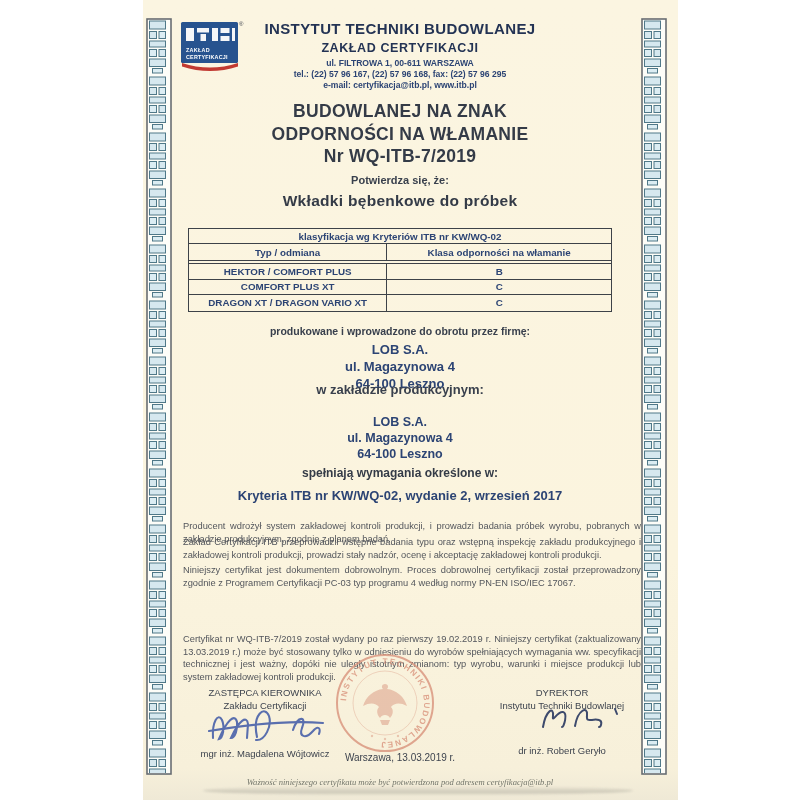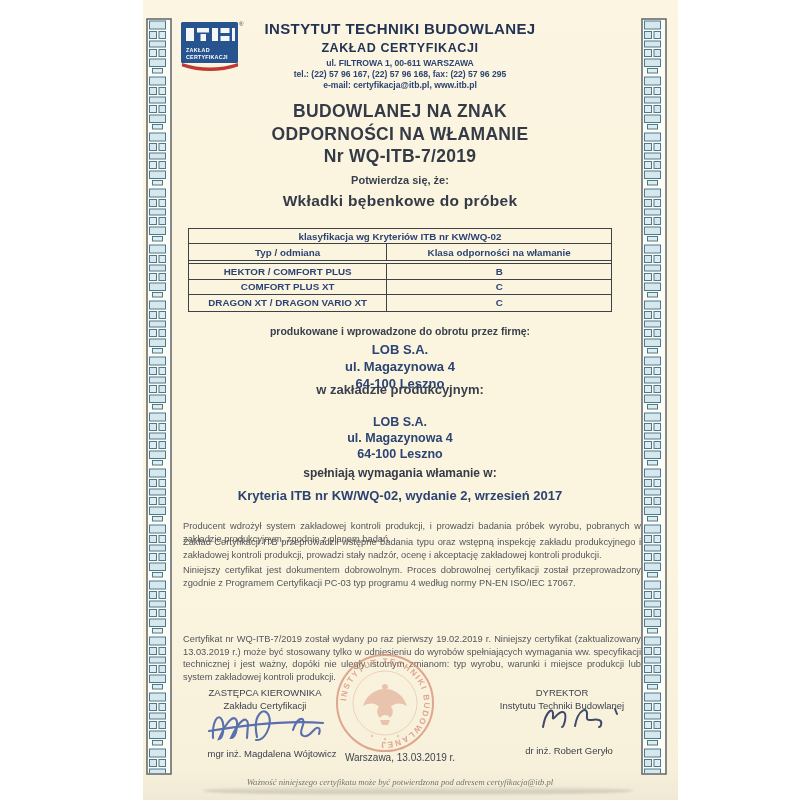--- a/index.html
+++ b/index.html
@@ -36,21 +36,21 @@
   .addr2{top:414px;font-size:12.5px;font-weight:bold;line-height:16px;color:#2c4474;}
   .intro3{top:466px;font-size:12px;font-weight:bold;color:#343b47;}
   .criteria{top:488px;font-size:13px;font-weight:bold;color:#2c4474;}
   
   .para{left:40px;width:458px;font-size:9.3px;line-height:12.6px;text-align:justify;color:#53565c;}
   .p1{top:520px;} .p2{top:536px;} .p3{top:564px;} .p4{top:592px;margin-top:41px;}
   
   .sigblock{width:190px;text-align:center;font-size:9.5px;line-height:12.5px;color:#3d434e;}
   .sigL{left:27px;top:687px;}
   .sigR{left:324px;top:687px;}
-  .signame{width:190px;text-align:center;font-size:9.5px;color:#3d434e;margin-left:7px;}
+  .signame{width:190px;text-align:center;font-size:9.5px;color:#3d434e;}
   .nameL{left:27px;top:748px;}
   .nameR{left:324px;top:745px;}
   .placedate{top:752px;font-size:10px;color:#3d434e;}
   .footnote{top:777px;font-family:"Liberation Serif",serif;font-style:italic;font-size:8.6px;color:#73766b;}
   .shadow{left:60px;top:786px;width:430px;height:9px;background:linear-gradient(180deg,rgba(150,148,138,0) 0%,rgba(150,148,138,.38) 70%,rgba(150,148,138,.1) 100%);border-radius:50%/60%;filter:blur(1px);}
 </style>
 </head>
 <body>
 
 <div class="page">
@@ -140,21 +140,21 @@
     <div>ul. Magazynowa 4</div>
     <div>64-100 Leszno</div>
   </div>
   <div class="abs ctr intro2">w zakładzie produkcyjnym:</div>
   <div class="abs ctr addr2">
     <div>LOB S.A.</div>
     <div>ul. Magazynowa 4</div>
     <div>64-100 Leszno</div>
   </div>
 
-  <div class="abs ctr intro3">spełniają wymagania włamanie w:</div>
+  <div class="abs ctr intro3">spełniają wymagania określone w:</div>
   <div class="abs ctr criteria">Kryteria ITB nr KW/WQ-02, wydanie 2, wrzesień 2017</div>
 
   <div class="abs para p1">Producent wdrożył system zakładowej kontroli produkcji, i prowadzi badania próbek wyrobu, pobranych w zakładzie produkcyjnym, zgodnie z planem badań.</div>
   <div class="abs para p2">Zakład Certyfikacji ITB przeprowadził wstępne badania typu oraz wstępną inspekcję zakładu produkcyjnego i zakładowej kontroli produkcji, prowadzi stały nadzór, ocenę i akceptację zakładowej kontroli produkcji.</div>
   <div class="abs para p3">Niniejszy certyfikat jest dokumentem dobrowolnym. Proces dobrowolnej certyfikacji został przeprowadzony zgodnie z Programem Certyfikacji PC-03 typ programu 4 według normy PN-EN ISO/IEC 17067.</div>
   <div class="abs para p4">Certyfikat nr WQ-ITB-7/2019 został wydany po raz pierwszy 19.02.2019 r. Niniejszy certyfikat (zaktualizowany 13.03.2019 r.) może być stosowany tylko w odniesieniu do wyrobów spełniających wymagania ww. specyfikacji technicznej i jest ważny, dopóki nie uległy istotnym zmianom: typ wyrobu, warunki i miejsce produkcji lub system zakładowej kontroli produkcji.</div>
 
   <div class="abs sigblock sigL">
     <div>ZASTĘPCA KIEROWNIKA</div>
     <div>Zakładu Certyfikacji</div>

